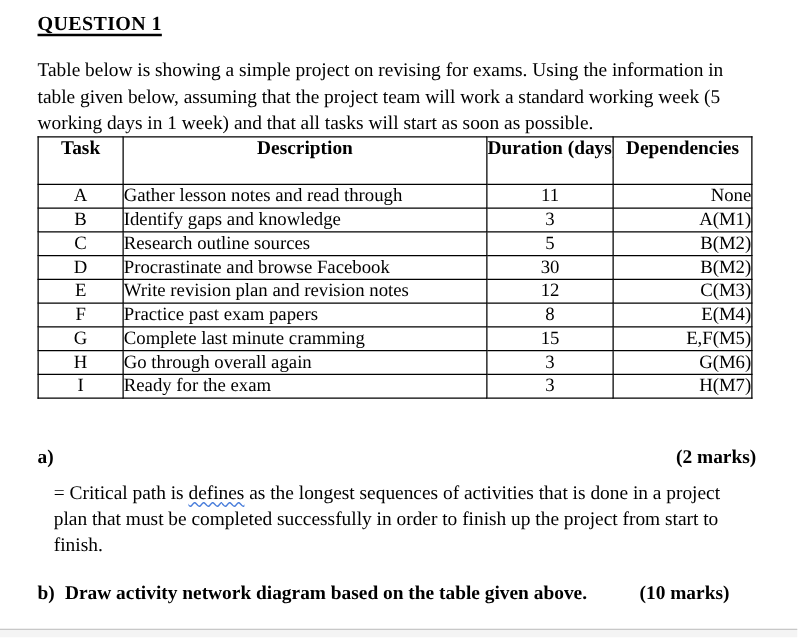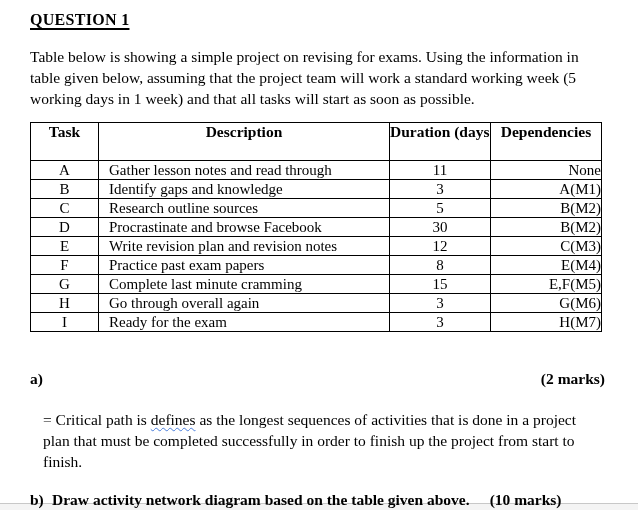--- a/index.html
+++ b/index.html
@@ -32,21 +32,20 @@
     text-underline-offset: 3px;
     letter-spacing: 0.3px;
   }
   .intro {
     margin-top: 17px;
     font-size: 15.5px;
     line-height: 21px;
   }
   .line { white-space: nowrap; }
   table.task-table {
-    margin-top: 13px;
     border-collapse: collapse;
     table-layout: fixed;
     width: 571px;
     font-size: 15px;
   }
   table.task-table td, table.task-table th {
     border: 1px solid #000000;
     overflow: hidden;
     white-space: nowrap;
   }
@@ -57,37 +56,37 @@
     height: 38px;
     line-height: 18px;
     white-space: pre-line;
     font-size: 15.5px;
   }
   .col-task { width: 68px; }
   .col-desc { width: 291px; }
   .col-dur  { width: 101px; }
   .col-dep  { width: 111px; }
   td.c-task { text-align: center; height: 19px; line-height: 18px; }
-  td.c-desc { text-align: left; padding-left: 10px; height: 19px; line-height: 18px; }
+  td.c-desc { text-align: left; height: 19px; line-height: 18px; }
   td.c-dur  { text-align: center; height: 19px; line-height: 18px; }
   td.c-dep  { text-align: right; height: 19px; line-height: 18px; }
   .q-line {
     display: flex;
     font-weight: bold;
     font-size: 15.5px;
     line-height: 21px;
     white-space: nowrap;
   }
   .q-a { margin-top: 36px; }
   .q-b { margin-top: 17px; }
   .q-marker { width: 22px; flex: none; }
   .q-marks-right { margin-left: auto; }
-  .q-marks-gap { margin-left: 20px; }
+  .q-marks-gap { margin-left: 42px; }
   .answer {
-    margin-top: 20px;
+    margin-top: 8px;
     margin-left: 13px;
     font-size: 15.5px;
     line-height: 21px;
   }
   .misspelled {
     text-decoration: underline;
     text-decoration-style: wavy;
     text-decoration-color: #4a7edb;
     text-decoration-thickness: 1px;
     text-underline-offset: 2px;

